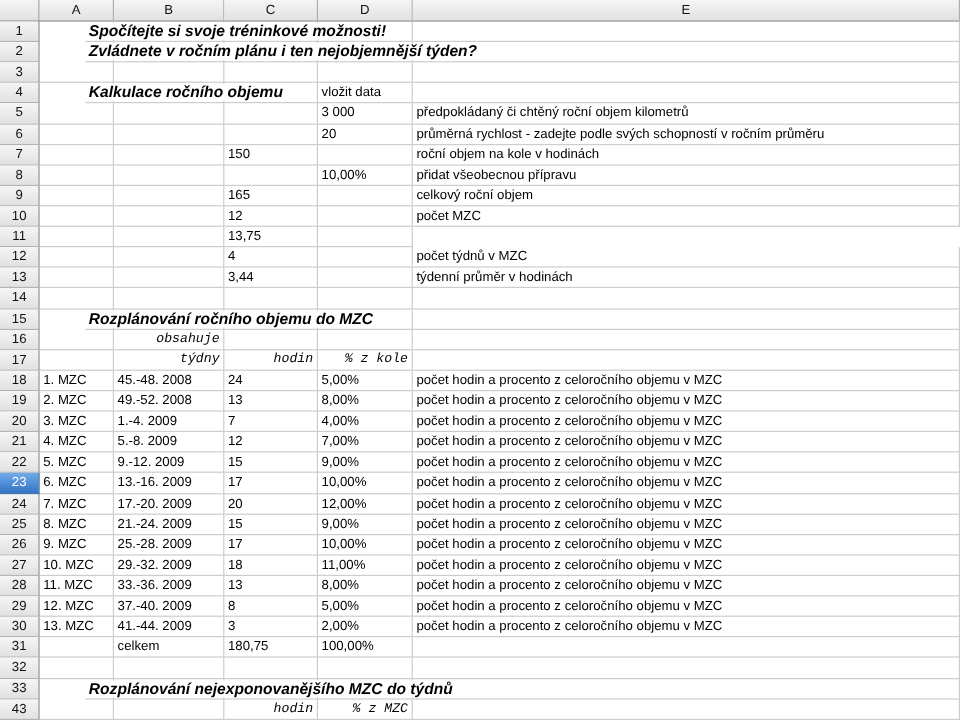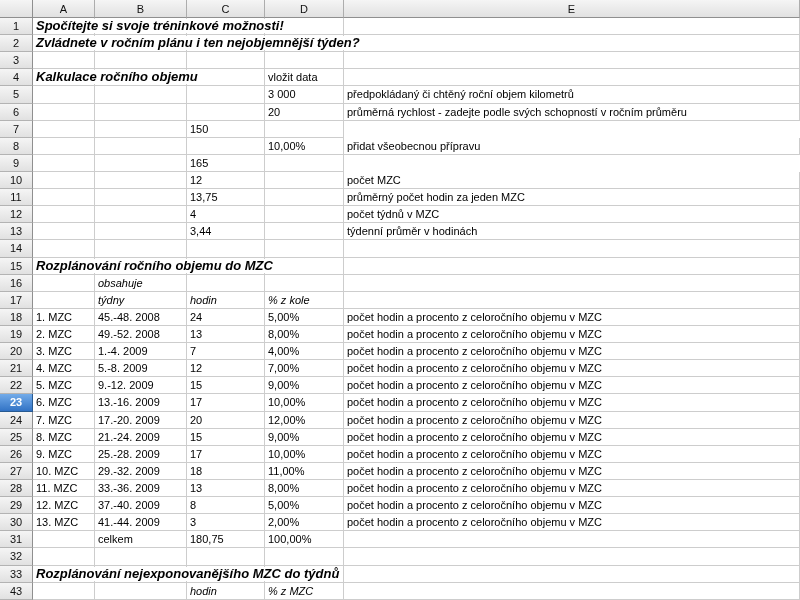--- a/index.html
+++ b/index.html
@@ -26,34 +26,34 @@
     font-size:11px; color:#111;
   }
   .rowhdr {
     background:linear-gradient(#f5f5f5,#e1e1e1);
     border-right:1px solid #8f8f8f; border-bottom:1px solid #b3b3b3;
     display:flex; align-items:center; justify-content:center;
     font-size:11px; color:#111;
   }
   .rowhdr.selected {
     background:linear-gradient(#72abe9,#3273c5);
-    color:#fff; font-weight:bold;
+    color:#fff; font-weight:normal;
     border-right:1px solid #285a91; border-bottom:1px solid #285a91;
   }
   .cell {
     border-right:1px solid #cdcdcd; border-bottom:1px solid #cdcdcd;
     display:flex; align-items:center;
     padding:0 3px; white-space:nowrap; overflow:visible;
     position:relative;
   }
   .cell.al-r { justify-content:flex-start; }
-  .cell.al-c { justify-content:flex-start; }
+  .cell.al-c { justify-content:flex-end;font-family:Liberation Mono, monospace; }
   .cell .txt { display:inline-block; line-height:14px; background:#fff; }
   .cell.st-title {
-    font-weight:bold; font-style:italic; font-size:13px; z-index:3;
+    font-weight:bold; font-style:italic; font-size:13px; z-index:3;margin-left:38px;
   }
   .cell.st-italic { font-style:italic; }
 </style>
 </head>
 <body>
 
 <div class="app">
   <div class="hdr-row">
     <div class="corner"></div>
   <div class="colhdr">A</div>
@@ -128,20 +128,23 @@
         </div>
       </div>
       <div class="row">
         <div class="rowhdr">7</div>
         <div class="cell"></div>
         <div class="cell"></div>
         <div class="cell al-r">
           <span class="txt">150</span>
         </div>
         <div class="cell"></div>
+        <div class="cell">
+          <span class="txt">roční objem na kole v hodinách</span>
+        </div>
       </div>
       <div class="row">
         <div class="rowhdr">8</div>
         <div class="cell"></div>
         <div class="cell"></div>
         <div class="cell"></div>
         <div class="cell al-r">
           <span class="txt">10,00%</span>
         </div>
         <div class="cell">
@@ -149,20 +152,23 @@
         </div>
       </div>
       <div class="row">
         <div class="rowhdr">9</div>
         <div class="cell"></div>
         <div class="cell"></div>
         <div class="cell al-r">
           <span class="txt">165</span>
         </div>
         <div class="cell"></div>
+        <div class="cell">
+          <span class="txt">celkový roční objem</span>
+        </div>
       </div>
       <div class="row">
         <div class="rowhdr">10</div>
         <div class="cell"></div>
         <div class="cell"></div>
         <div class="cell al-r">
           <span class="txt">12</span>
         </div>
         <div class="cell"></div>
         <div class="cell">
@@ -170,23 +176,20 @@
         </div>
       </div>
       <div class="row">
         <div class="rowhdr">11</div>
         <div class="cell"></div>
         <div class="cell"></div>
         <div class="cell al-r">
           <span class="txt">13,75</span>
         </div>
         <div class="cell"></div>
-        <div class="cell">
-          <span class="txt">průměrný počet hodin za jeden MZC</span>
-        </div>
       </div>
       <div class="row">
         <div class="rowhdr">12</div>
         <div class="cell"></div>
         <div class="cell"></div>
         <div class="cell al-r">
           <span class="txt">4</span>
         </div>
         <div class="cell"></div>
         <div class="cell">

